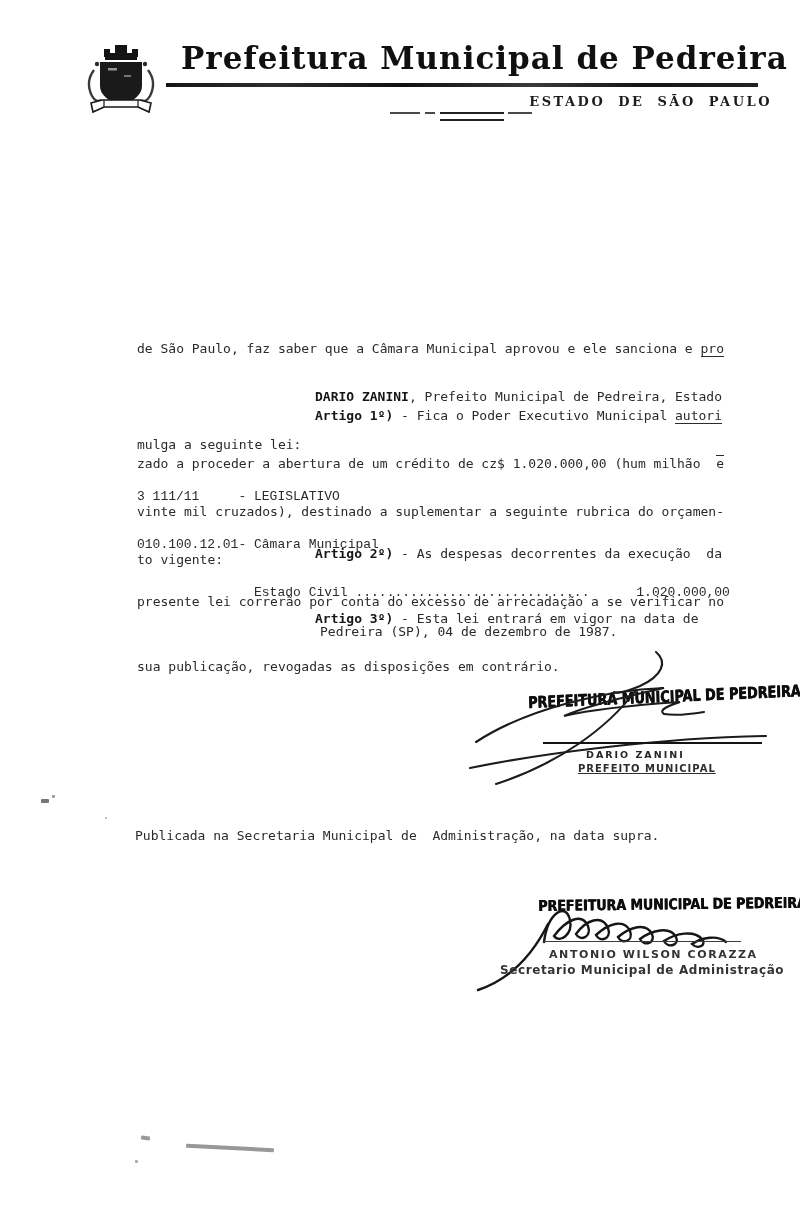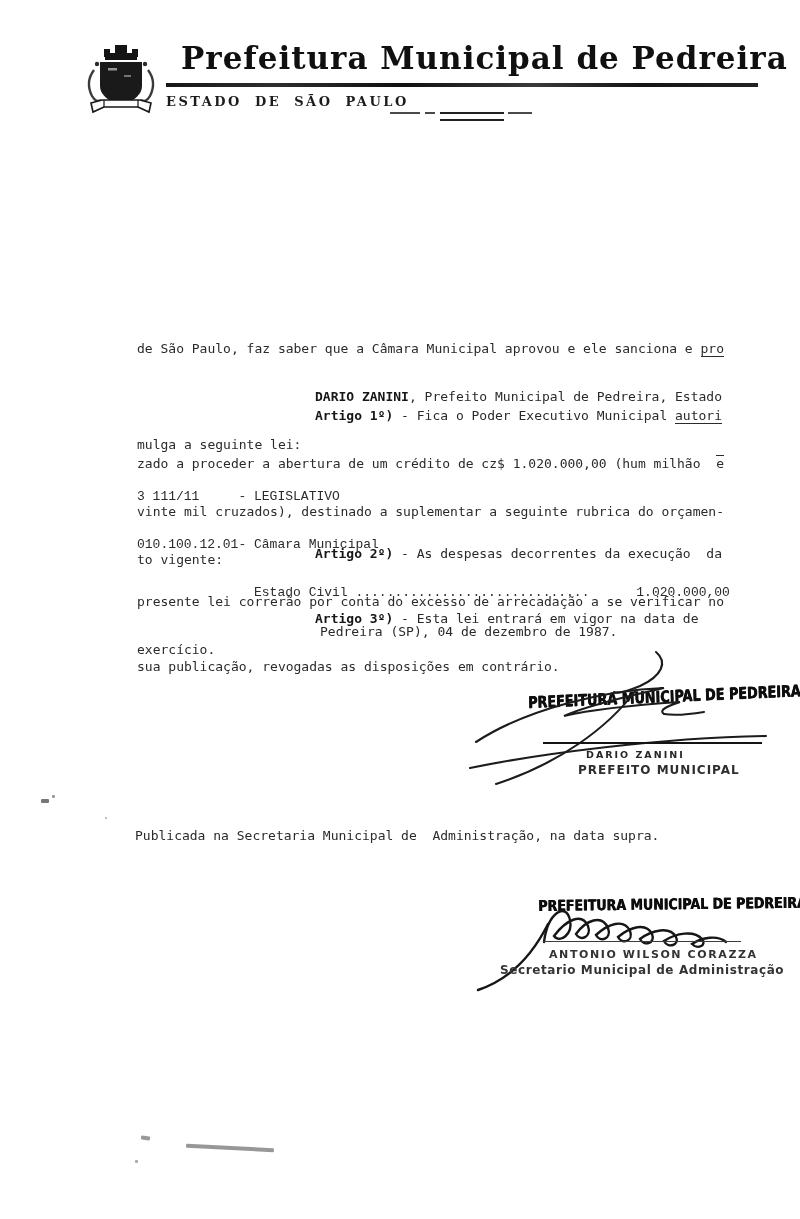--- a/index.html
+++ b/index.html
@@ -14,21 +14,21 @@
   .u{border-bottom:1.6px solid #2b2b2b;padding-bottom:1px;}
   .u2{box-shadow:0 4px 0 -2.4px #5a5a5a;}
   .cu{border-bottom:1.3px solid #2b2b2b;}
   .ov{border-top:1.3px solid #2b2b2b;}
   .ls{letter-spacing:2px;}
 
   .title{position:absolute;left:181px;top:40px;margin:0;font-family:"DejaVu Serif", serif;
          font-weight:bold;font-size:31px;letter-spacing:1px;color:#101010;white-space:nowrap;}
   .rule{position:absolute;left:166px;top:83px;width:592px;height:4px;
         background:linear-gradient(90deg,#161616 0%,#2e2e2e 18%,#101010 40%,#3a3a3a 62%,#141414 80%,#222 100%);}
-  .subtitle{position:absolute;left:166px;top:94px;width:592px;text-align:left;
+  .subtitle{position:absolute;left:180px;top:94px;width:592px;text-align:right;
             font-family:"DejaVu Serif", serif;font-weight:bold;font-size:13px;
             letter-spacing:2.5px;word-spacing:6px;color:#1c1c1c;}
   .sub-u{position:absolute;left:390px;top:112px;width:146px;height:6px;}
   .sub-u span{display:inline-block;vertical-align:top;}
   .su1{width:30px;height:2px;background:#4a4a4a;margin-right:5px;}
   .su2{width:10px;height:2px;background:#4a4a4a;margin-right:5px;}
   .su3{width:64px;height:5px;border-top:2px solid #222;border-bottom:2px solid #222;margin-right:4px;}
   .su4{width:24px;height:2px;background:#4a4a4a;}
 
   .stamp{position:absolute;font-family:"DejaVu Sans", sans-serif;font-weight:800;
@@ -88,21 +88,20 @@
 
   <div class="abs mono" style="left:137px;top:457px;width:620px;font-family:Liberation Mono, monospace;">
     <div class="line"><span>3 111/11     - LEGISLATIVO</span></div>
     <div class="line"><span>010.100.12.01- Câmara Municipal</span></div>
     <div class="line"><span>               Estado Civil ..............................      1.020.000,00</span></div>
   </div>
 
   <div class="abs mono" style="left:137px;top:514px;width:610px;">
     <div class="line indent1"><span class="b">Artigo 2º)</span><span> - As despesas decorrentes da execução  da</span></div>
     <div class="line"><span>presente lei correrão por conta do excesso de arrecadação a se verificar no</span></div>
-    <div class="line"><span>exercício.</span></div>
   </div>
 
   <div class="abs mono" style="left:137px;top:579px;width:610px;">
     <div class="line indent1"><span class="b">Artigo 3º)</span><span> - Esta lei entrará em vigor na data de</span></div>
     <div class="line"><span>sua publicação, revogadas as disposições em contrário.</span></div>
   </div>
 
   <div class="abs mono" style="left:320px;top:624px;">Pedreira (SP), 04 de dezembro de 1987.</div>
 
   <div class="stamp" style="left:528px;top:693px;">PREFEITURA MUNICIPAL DE PEDREIRA</div>
@@ -112,21 +111,21 @@
         <path d="M188,6 C200,16 194,30 172,40 C160,45 150,48 146,46"></path>
         <path d="M8,96 C60,62 140,44 196,42 C160,50 118,60 96,70 C130,62 182,58 212,56 C200,60 190,64 196,68"></path>
         <path d="M196,68 C208,70 224,68 236,66"></path>
         <path d="M2,122 C70,108 190,92 298,90"></path>
         <path d="M168,44 C140,82 90,118 28,138"></path>
       </g>
     </svg>
   </div>
   <div class="sigline" style="left:543px;top:742px;width:219px;height:2px;"></div>
   <div class="signame" style="left:586px;top:749px;font-size:9.5px;letter-spacing:2px;">DARIO ZANINI</div>
-  <div class="sigrole" style="left:578px;top:763px;font-size:12px;letter-spacing:1px;">PREFEITO MUNICIPAL</div>
+  <div class="sigrole" style="left:578px;top:763px;font-size:10px;letter-spacing:1px;text-decoration:underline;">PREFEITO MUNICIPAL</div>
 
   <div class="abs mono" style="left:135px;top:828px;">Publicada na Secretaria Municipal de  Administração, na data supra.</div>
 
   <div class="stamp s2" style="left:538px;top:897px;">PREFEITURA MUNICIPAL DE PEDREIRA</div>
   <div class="abs" style="left:474px;top:884px;width:290px;height:115px;">
     <svg width="290" height="115" viewBox="0 0 290 115">
       <g stroke="#161616" stroke-width="2.4" fill="none" stroke-linecap="round">
         <path d="M4,106 C34,96 58,72 74,40"></path>
         <path d="M70,58 C74,28 92,18 96,36 C99,50 86,60 80,52 C92,36 108,28 114,42 C118,53 106,58 102,50 C112,36 128,30 134,44 C138,55 126,59 122,51 C134,40 150,34 156,47 C160,57 148,61 144,53 C156,43 172,38 178,50 C182,59 170,63 166,55 C178,46 196,42 202,53 C206,61 194,65 190,57 C202,49 220,46 228,55 C233,61 224,66 218,60 C228,53 244,51 252,58"></path>
       </g>

